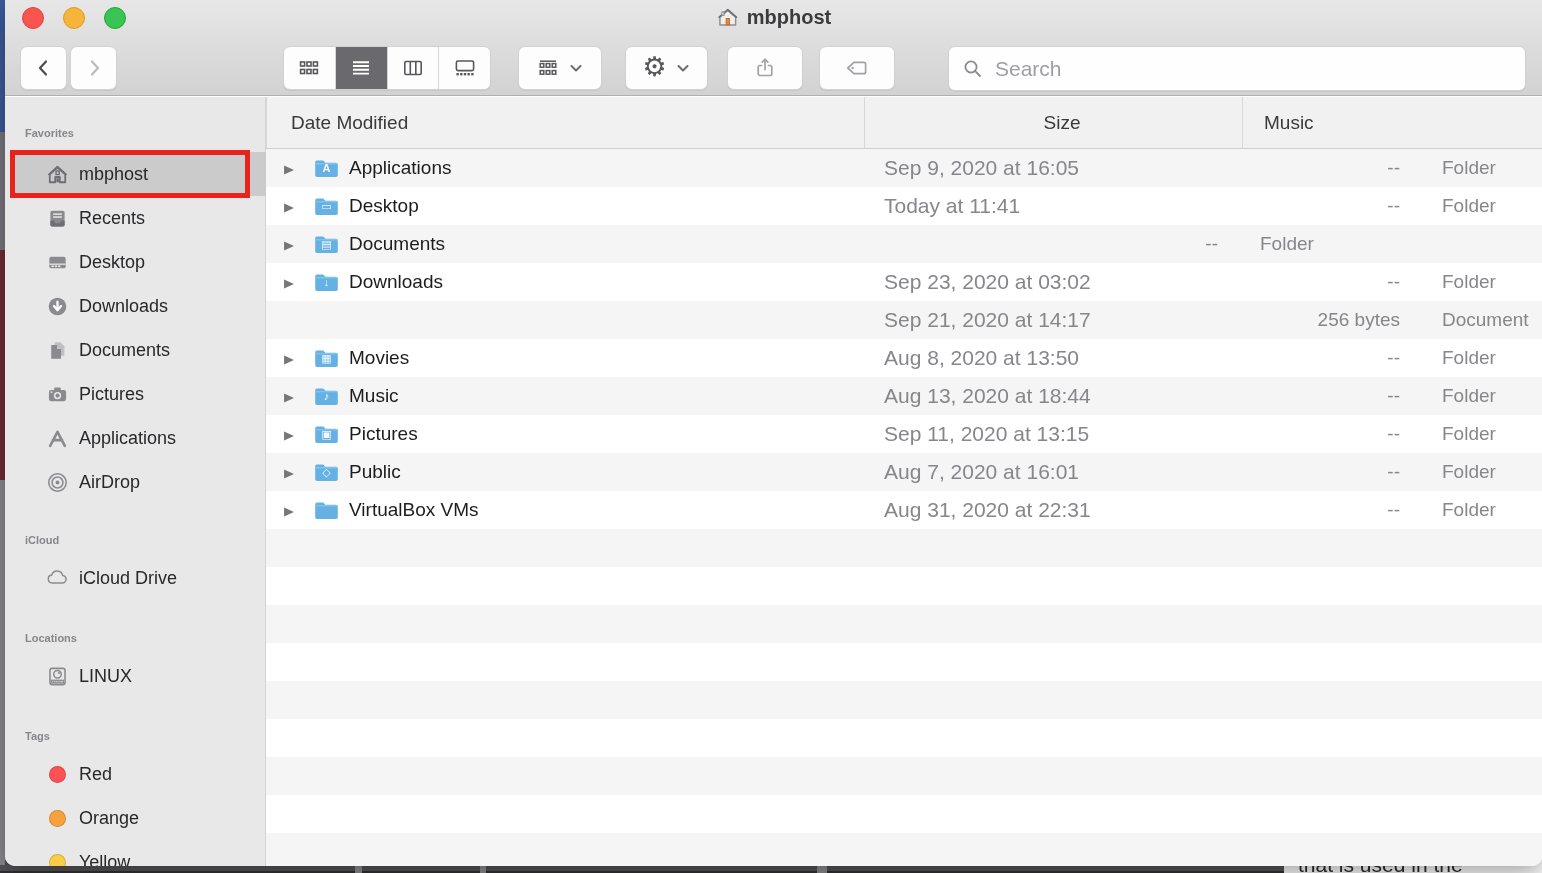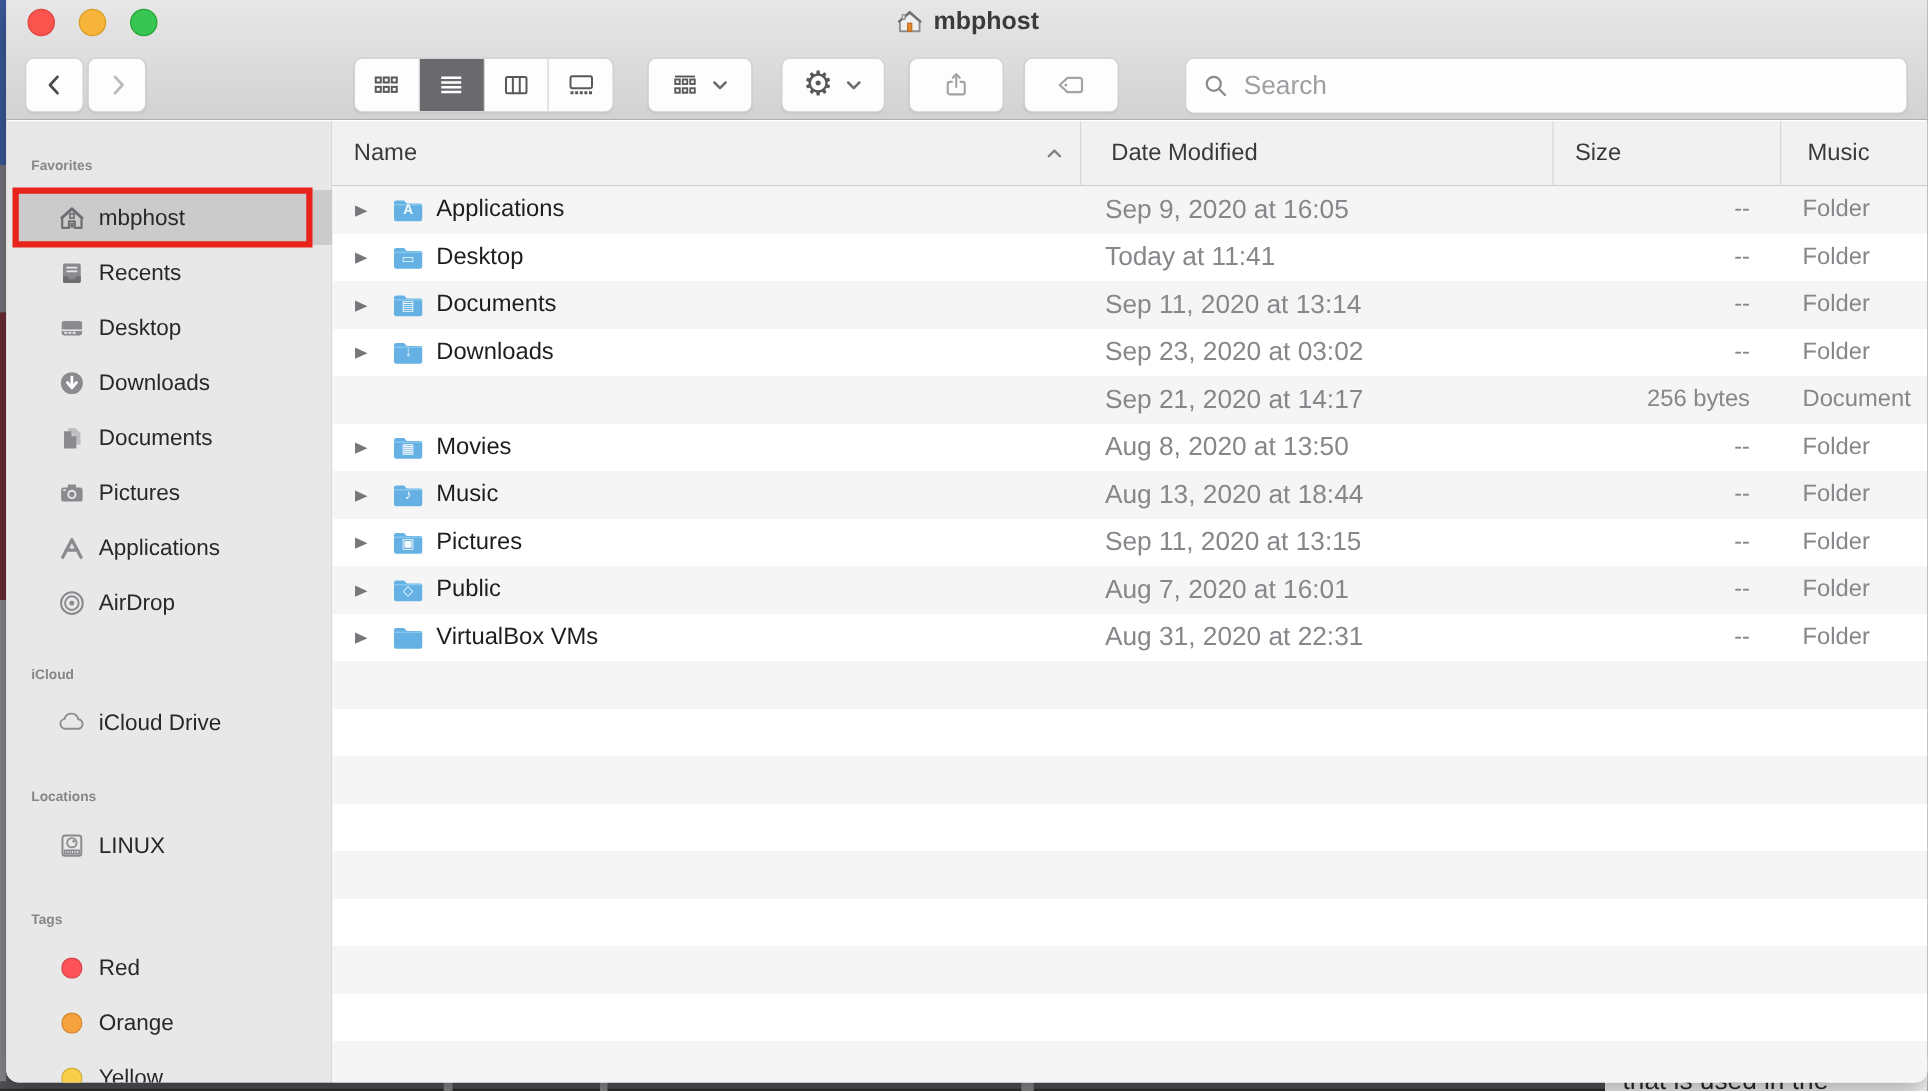--- a/index.html
+++ b/index.html
@@ -72,21 +72,21 @@
   
   .main{position:absolute;left:261px;top:97px;right:0;bottom:0;background:#fff;}
   .list-header{
     position:absolute;left:0;right:0;top:0;height:52px;background:#f2f1f2;
     border-bottom:1px solid #cecdce;box-sizing:border-box;
     display:grid;grid-template-columns:598px 378px 182px 1fr;
   }
   .hcell{display:flex;align-items:center;font-size:19px;color:#3a3a3c;box-sizing:border-box;}
   .hcell.c-name{padding-left:17px;justify-content:space-between;padding-right:13px;}
   .hcell.c-date{border-left:1px solid #d9d8d9;padding-left:24px;}
-  .hcell.c-size{border-left:1px solid #d9d8d9;padding-left:17px;}
+  .hcell.c-size{border-left:1px solid #d9d8d9;padding-left:17px;justify-content:center;}
   .hcell.c-kind{border-left:1px solid #d9d8d9;padding-left:21px;}
   .rows{
     position:absolute;left:0;right:0;top:52px;bottom:0;
     background:repeating-linear-gradient(to bottom,#f4f5f4 0 38px,#ffffff 38px 76px);
   }
   .row{height:38px;display:grid;grid-template-columns:598px 378px 182px 1fr;}
   .cell{display:flex;align-items:center;box-sizing:border-box;overflow:hidden;white-space:nowrap;}
   .cell.name{padding-left:18px;}
   .cell.date{padding-left:20px;color:#86868b;font-size:21px;}
   .cell.size{justify-content:flex-end;padding-right:24px;color:#86868b;font-size:19px;}
@@ -410,28 +410,20 @@
     <span class="ic">
         <span class="tagdot" style="background: rgb(248, 206, 71);"></span>
       </span>
     <span class="lbl">Yellow</span>
   </div>
 
   <div class="annotation" style="border-color: rgb(232, 35, 27);"></div>
 
   <div class="main">
     <div class="list-header">
-      <div class="hcell c-name">
-        <span>Name</span>
-        <span>
-          <svg width="15" height="12" viewBox="0 0 15 12">
-              <path d="M3 8 L7.5 3.5 12 8" fill="none" stroke="#7e7e83" stroke-width="1.8" stroke-linecap="round" stroke-linejoin="round"></path>
-            </svg>
-        </span>
-      </div>
       <div class="hcell c-date">
           <span>Date Modified</span>
         </div>
       <div class="hcell c-size">
           <span>Size</span>
         </div>
       <div class="hcell c-kind">
           <span>Music</span>
         </div>
     </div>
@@ -477,21 +469,20 @@
           <span class="disc">▶</span>
           <span class="ficon">
             <svg width="25" height="20" viewBox="0 0 25 20">
                 <path d="M1.2 4.2 a1.8 1.8 0 0 1 1.8 -1.8 h6.2 l2.2 2.4 h10.6 a1.8 1.8 0 0 1 1.8 1.8 v10.6 a1.8 1.8 0 0 1 -1.8 1.8 H3 a1.8 1.8 0 0 1 -1.8 -1.8 Z" fill="#66b1e3"></path>
                 <rect x="1.2" y="5.3" width="22.6" height="1" fill="#8ccaf0"></rect>
               </svg>
             <span class="glyph">▤</span>
           </span>
           <span class="fname">Documents</span>
         </div>
-        <div class="cell date">Sep 11, 2020 at 13:14</div>
         <div class="cell size">--</div>
         <div class="cell kind">Folder</div>
       </div>
 
       <div class="row">
         <div class="cell name">
           <span class="disc">▶</span>
           <span class="ficon">
             <svg width="25" height="20" viewBox="0 0 25 20">
                 <path d="M1.2 4.2 a1.8 1.8 0 0 1 1.8 -1.8 h6.2 l2.2 2.4 h10.6 a1.8 1.8 0 0 1 1.8 1.8 v10.6 a1.8 1.8 0 0 1 -1.8 1.8 H3 a1.8 1.8 0 0 1 -1.8 -1.8 Z" fill="#66b1e3"></path>

